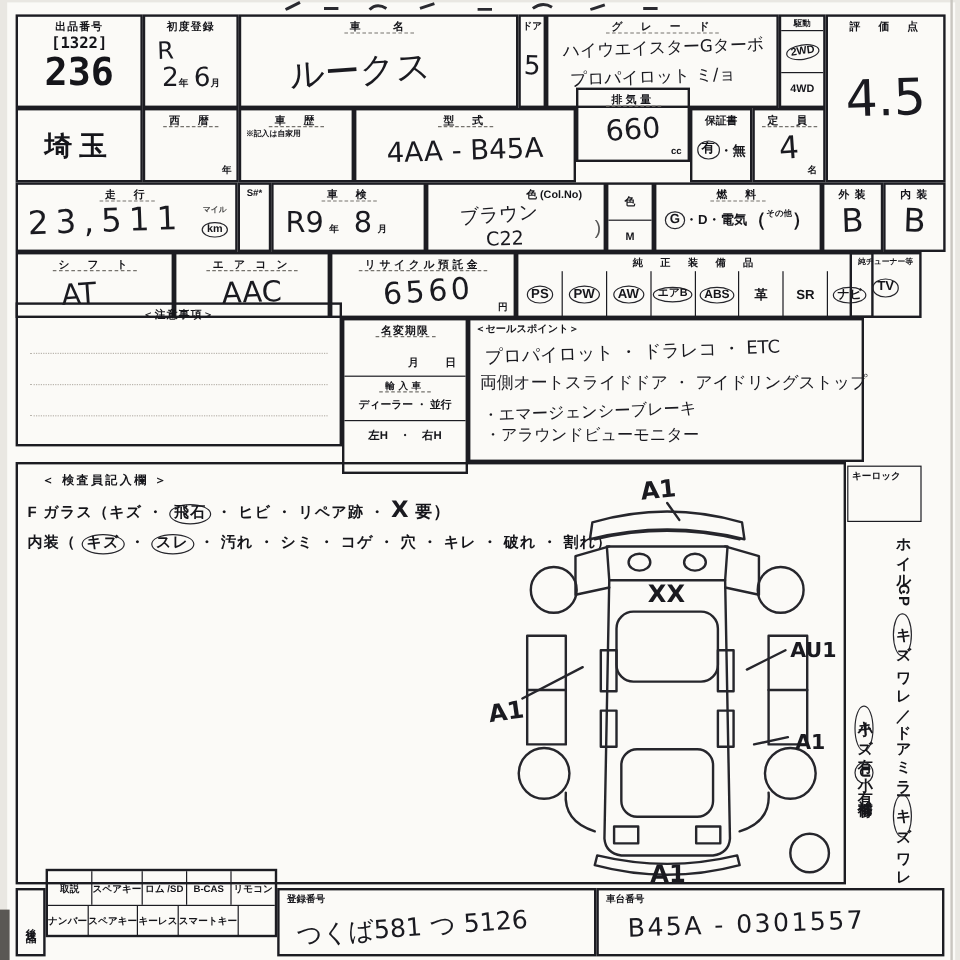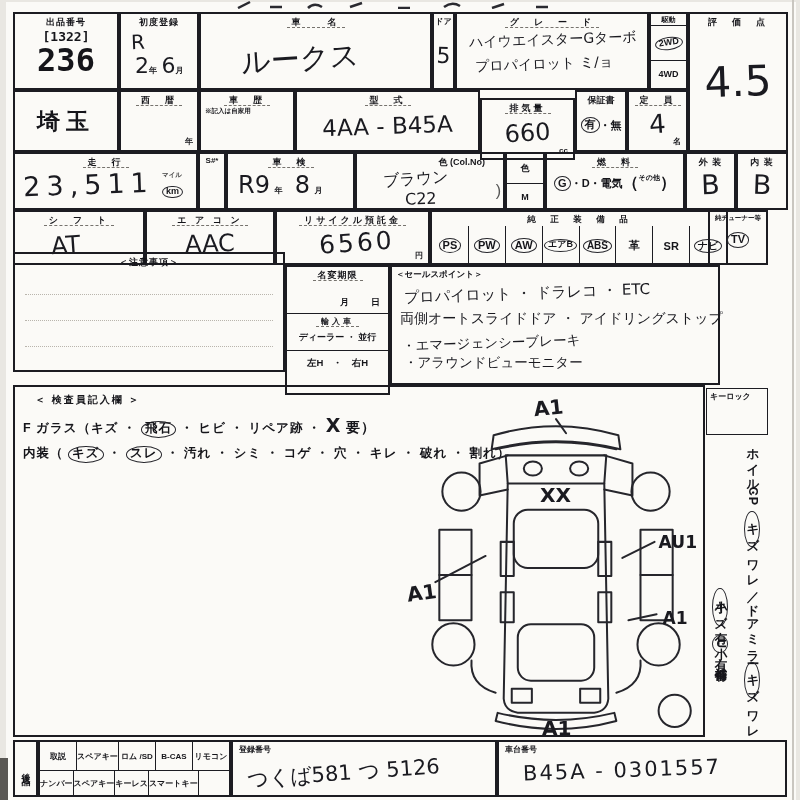--- a/index.html
+++ b/index.html
@@ -105,21 +105,21 @@
 <div class="cell" style="left:199px;top:90px;width:96px;height:62px">
   <span class="hd"><i>車　歴</i></span>
   <div style="font-size:6.5px;font-weight:bold;text-align:left;padding-left:4px">※記入は自家用</div>
 </div>
 
 <div class="cell" style="left:295px;top:90px;width:185px;height:62px">
   <span class="hd"><i>型　式</i></span>
   <div class="hw r1" style="font-size:23px;text-align:center;margin-top:6px">4AA - B45A</div>
 </div>
 
-<div class="cell" style="left:480px;top:98px;width:95px;height:62px">
+<div class="cell" style="left:480px;top:73px;width:95px;height:62px">
   <span class="hd"><i>排気量</i></span>
   <div class="hw r2" style="font-size:24px;text-align:center;margin-top:4px">660</div>
   <span class="sm" style="position:absolute;right:5px;bottom:3px">cc</span>
 </div>
 
 <div class="cell" style="left:575px;top:90px;width:52px;height:62px">
   <span class="hd" style="letter-spacing:0">保証書</span>
   <div class="ctr" style="height:36px;font-size:11px;font-weight:bold;white-space:nowrap">
     <span class="circled">有</span>
       <span>・</span>
@@ -130,21 +130,21 @@
 <div class="cell" style="left:627px;top:90px;width:61px;height:62px">
   <span class="hd"><i>定　員</i></span>
   <div class="hw r2" style="font-size:26px;text-align:center;margin-top:2px">4</div>
   <span class="sm" style="position:absolute;right:5px;bottom:3px">名</span>
 </div>
 
 <div class="cell" style="left:13px;top:152px;width:185px;height:58px">
   <span class="hd"><i>走　行</i></span>
   <div style="display:flex;align-items:center">
     <div class="hw r1" style="font-size:27px;flex:1;text-align:center;letter-spacing:6px">23,511</div>
-    <div style="width:34px;">
+    <div style="width:34px;text-align:center">
       <div style="font-size:6.5px;font-weight:bold;color:#444">マイル</div>
       <span class="circled" style="font-size:9px;font-weight:bold">km</span>
     </div>
   </div>
 </div>
 
 <div class="cell" style="left:198px;top:152px;width:28px;height:58px">
   <span style="display:block;font-size:8px;font-weight:bold;text-align:center;padding-top:2px">S#*</span>
 </div>
 
@@ -373,21 +373,21 @@
   <span class="circled" style="padding:2px 0;margin-top:4px">小U有</span>
   <span>補修有</span>
 </div>
 
 <div class="cell" style="left:13px;top:740px;width:25px;height:57px">
   <div class="ctr vt" style="height:100%;width:100%;font-size:9px;font-weight:bold;letter-spacing:2px">
     <span>後送品</span>
   </div>
 </div>
 
-<div class="cell" style="left:38px;top:740px;width:193px;height:57px">
+<div class="cell" style="left:38px;top:724px;width:193px;height:57px">
   <div class="gridtop">
     <div>
         <span>取説</span>
       </div>
     <div>
         <span>スペアキー</span>
       </div>
     <div>
         <span>ロム /SD</span>
       </div>

